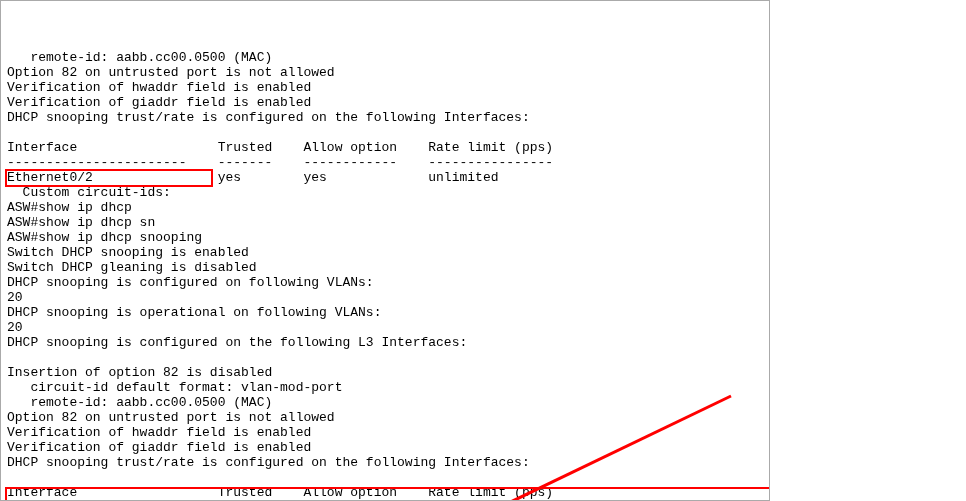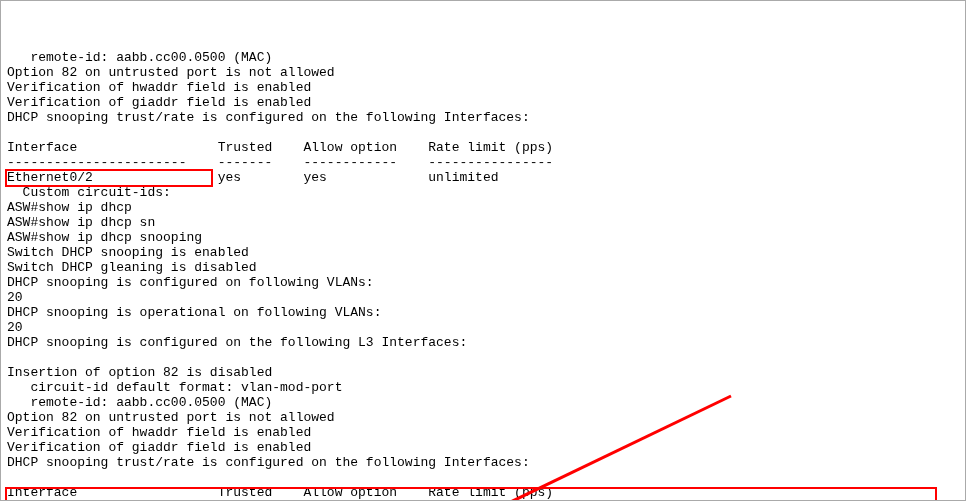--- a/index.html
+++ b/index.html
@@ -5,21 +5,21 @@
   html, body {
     margin: 0;
     padding: 0;
     background: #fff;
     font-family: "Courier New", monospace;
     font-size: 13px;
     line-height: 15px;
     color: #000;
   }
   .outer {
-    width: 966px;
+    width: 770px;
     height: 501px;
     box-sizing: border-box;
     border: 1px solid #aaa;
     position: relative;
     overflow-y: scroll;
   }
   .terminal {
     position: relative;
     padding: 4px 6px;
     white-space: pre;

